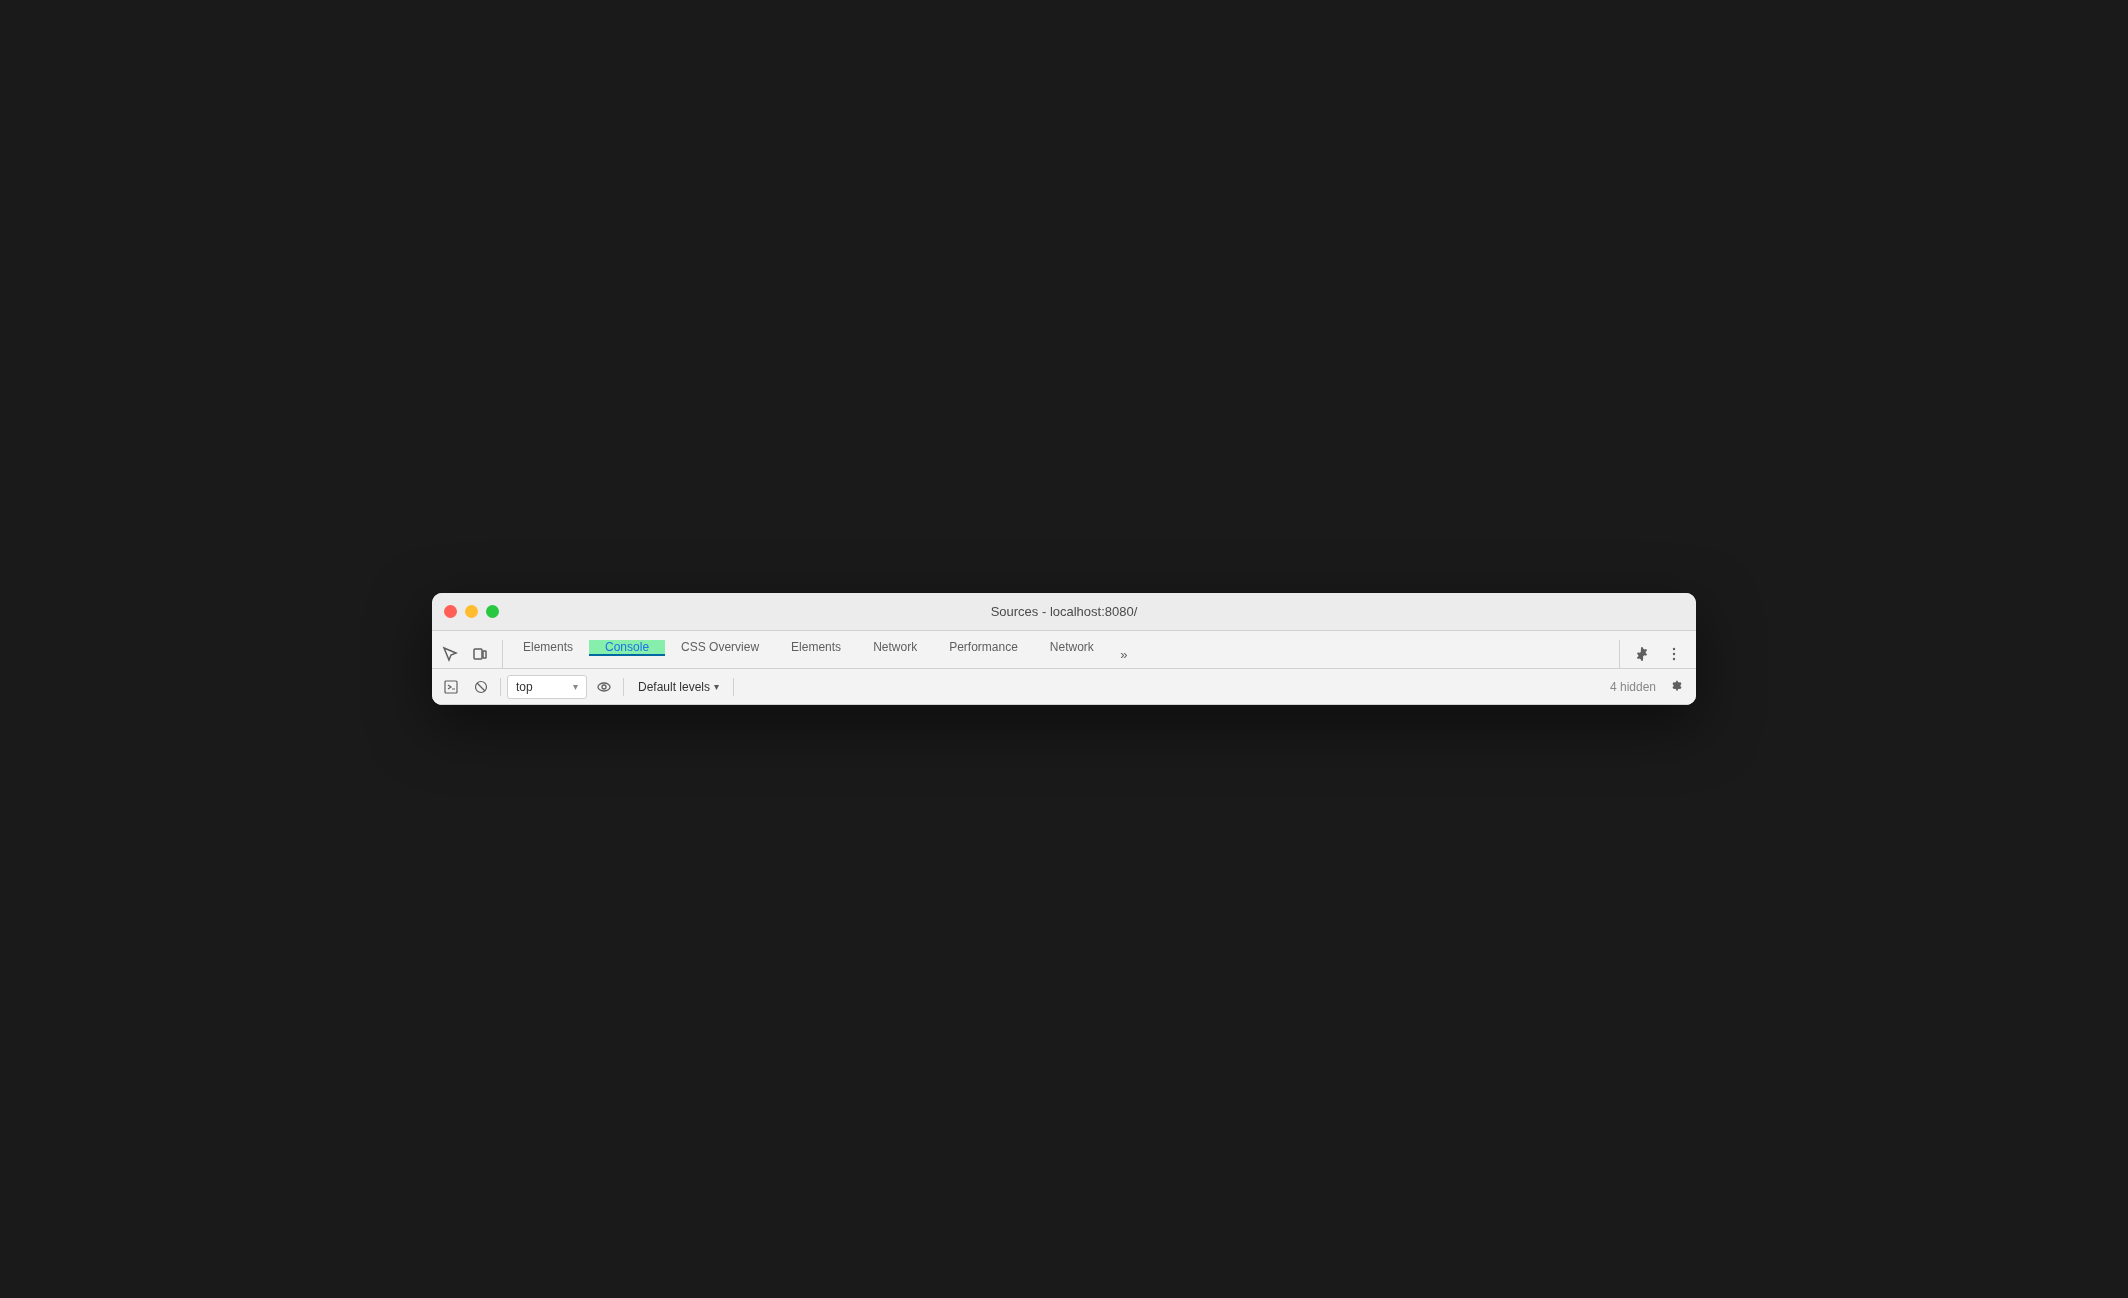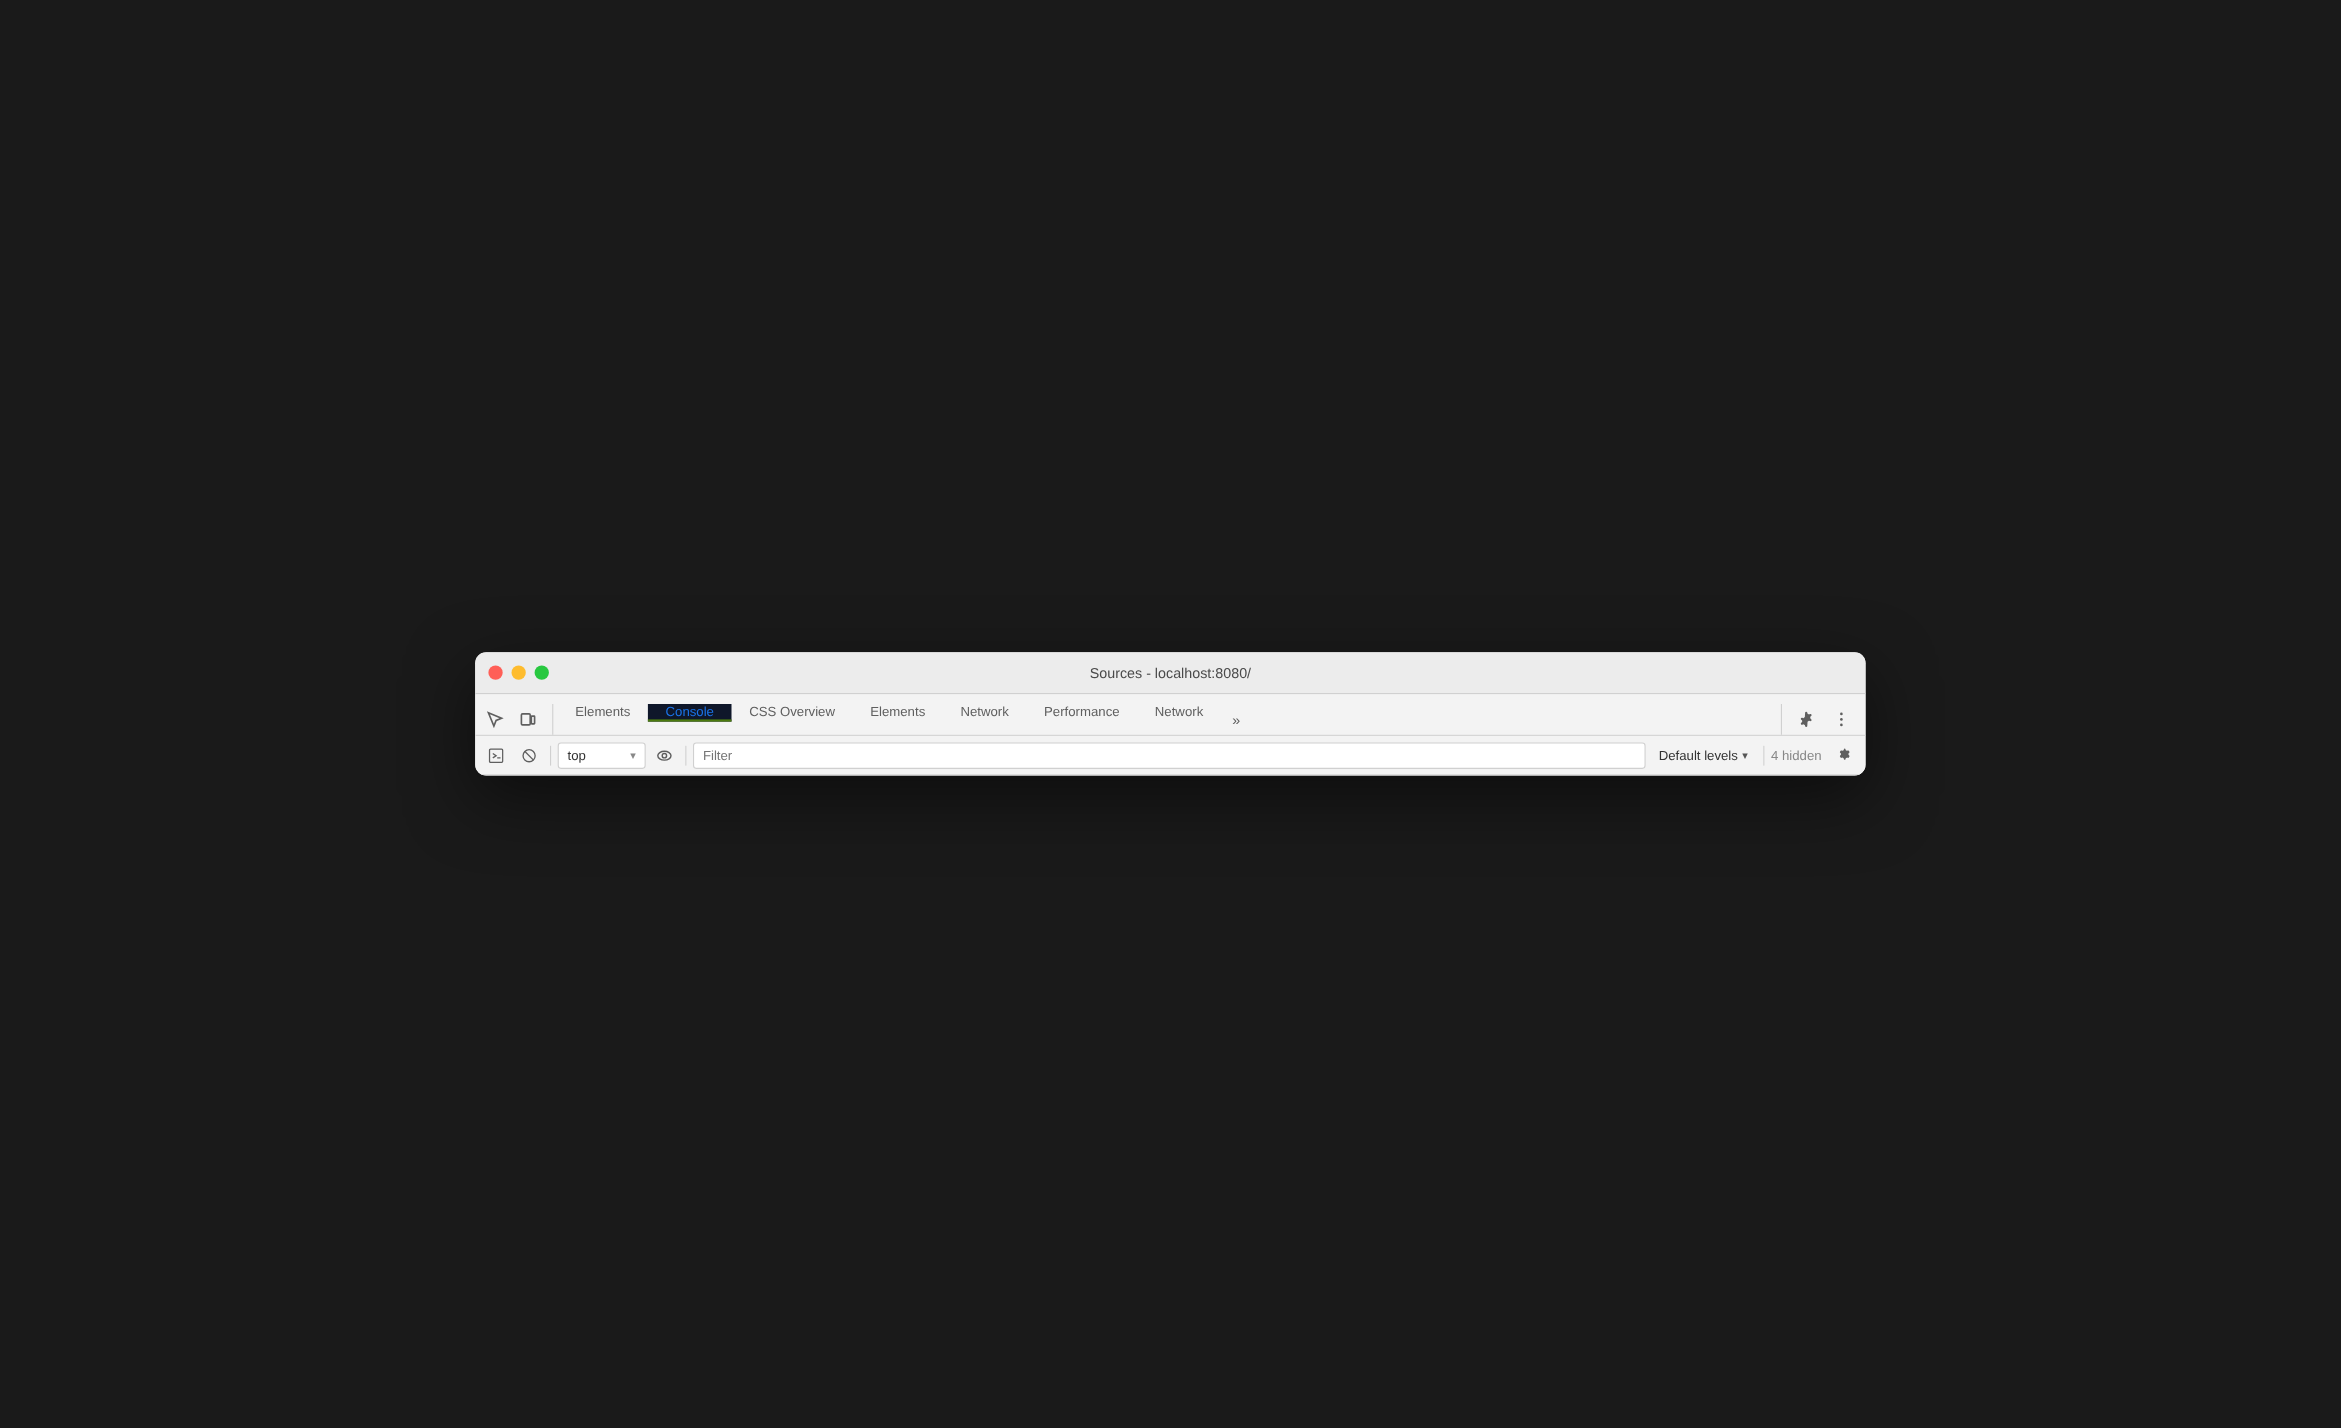--- a/index.html
+++ b/index.html
@@ -104,22 +104,22 @@
       font-size: 12px;
       color: #5f5f5f;
       cursor: pointer;
       border-bottom: 2px solid transparent;
       white-space: nowrap;
       height: 100%;
     }
 
     .tab.active {
       color: #1a73e8;
-      border-bottom: 2px solid #4d7c0f;
-      background: #0f172a;
+      border-bottom: 2px solid #0369a1;
+      background: #86efac;
     }
 
     .tab-bar-right {
       display: flex;
       align-items: center;
       gap: 4px;
       padding: 0 8px;
       margin-left: auto;
       border-left: 1px solid #d0d0d0;
     }
@@ -410,21 +410,20 @@
 
     <button class="eye-btn" title="Create live expression">
       <svg width="16" height="16" viewBox="0 0 16 16" fill="none">
         <ellipse cx="8" cy="8" rx="6" ry="4" stroke="currentColor" stroke-width="1.3"></ellipse>
         <circle cx="8" cy="8" r="2" stroke="currentColor" stroke-width="1.3"></circle>
       </svg>
     </button>
 
     <div class="toolbar-divider"></div>
 
-    <input class="filter-input" type="text" placeholder="Filter" style="">
 
     <div class="levels-selector">
       <span>Default levels</span>
       <span class="chevron">▾</span>
     </div>
 
     <div class="toolbar-divider"></div>
 
     <span class="hidden-count">4 hidden</span>
 

